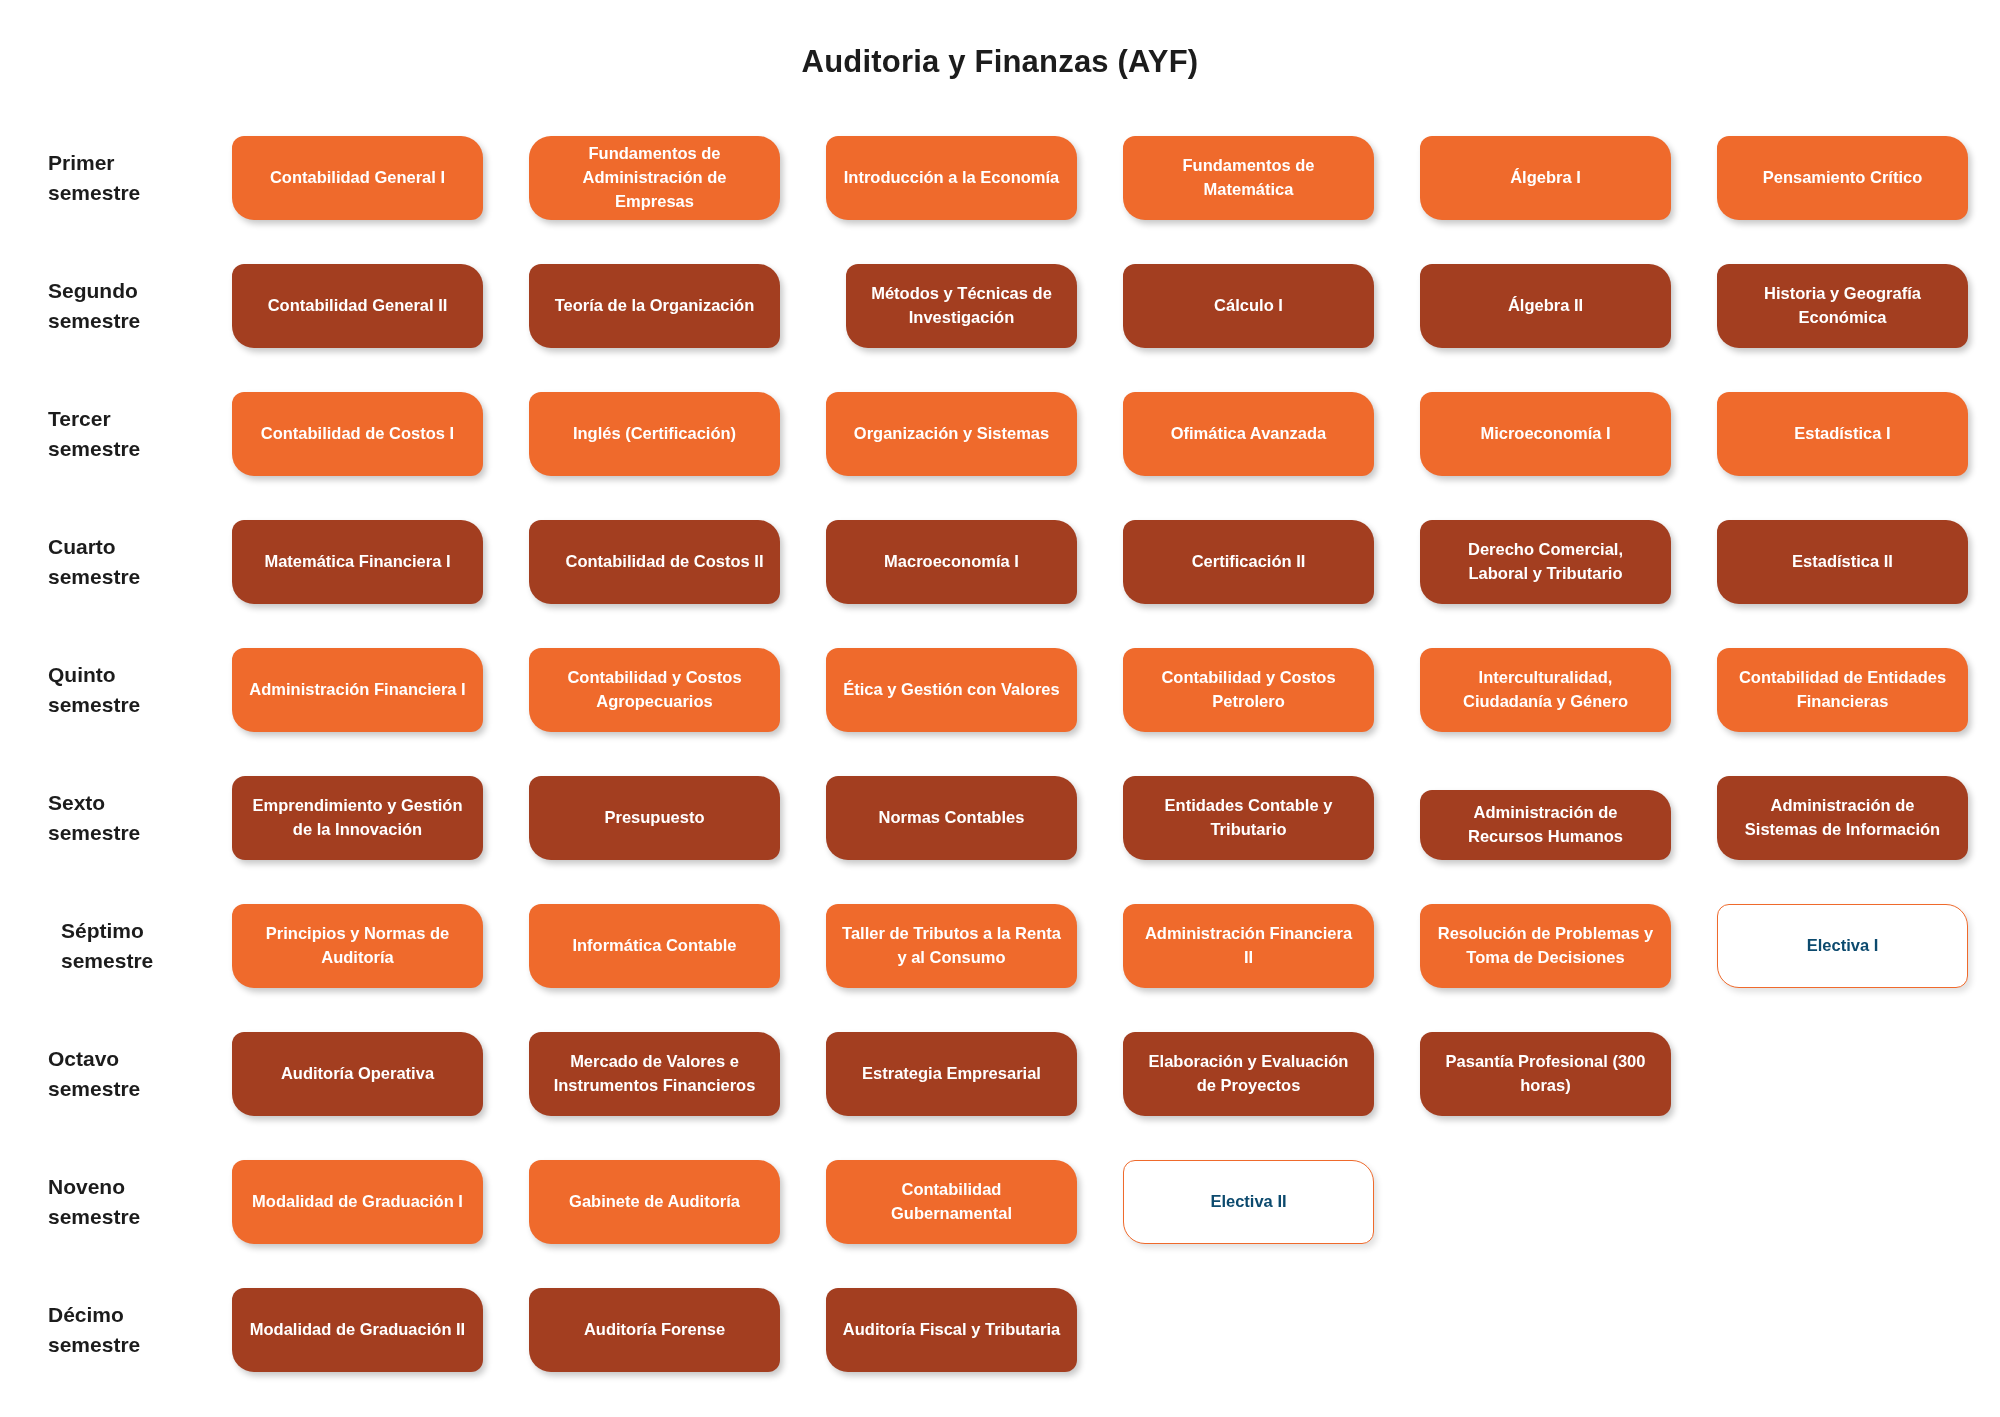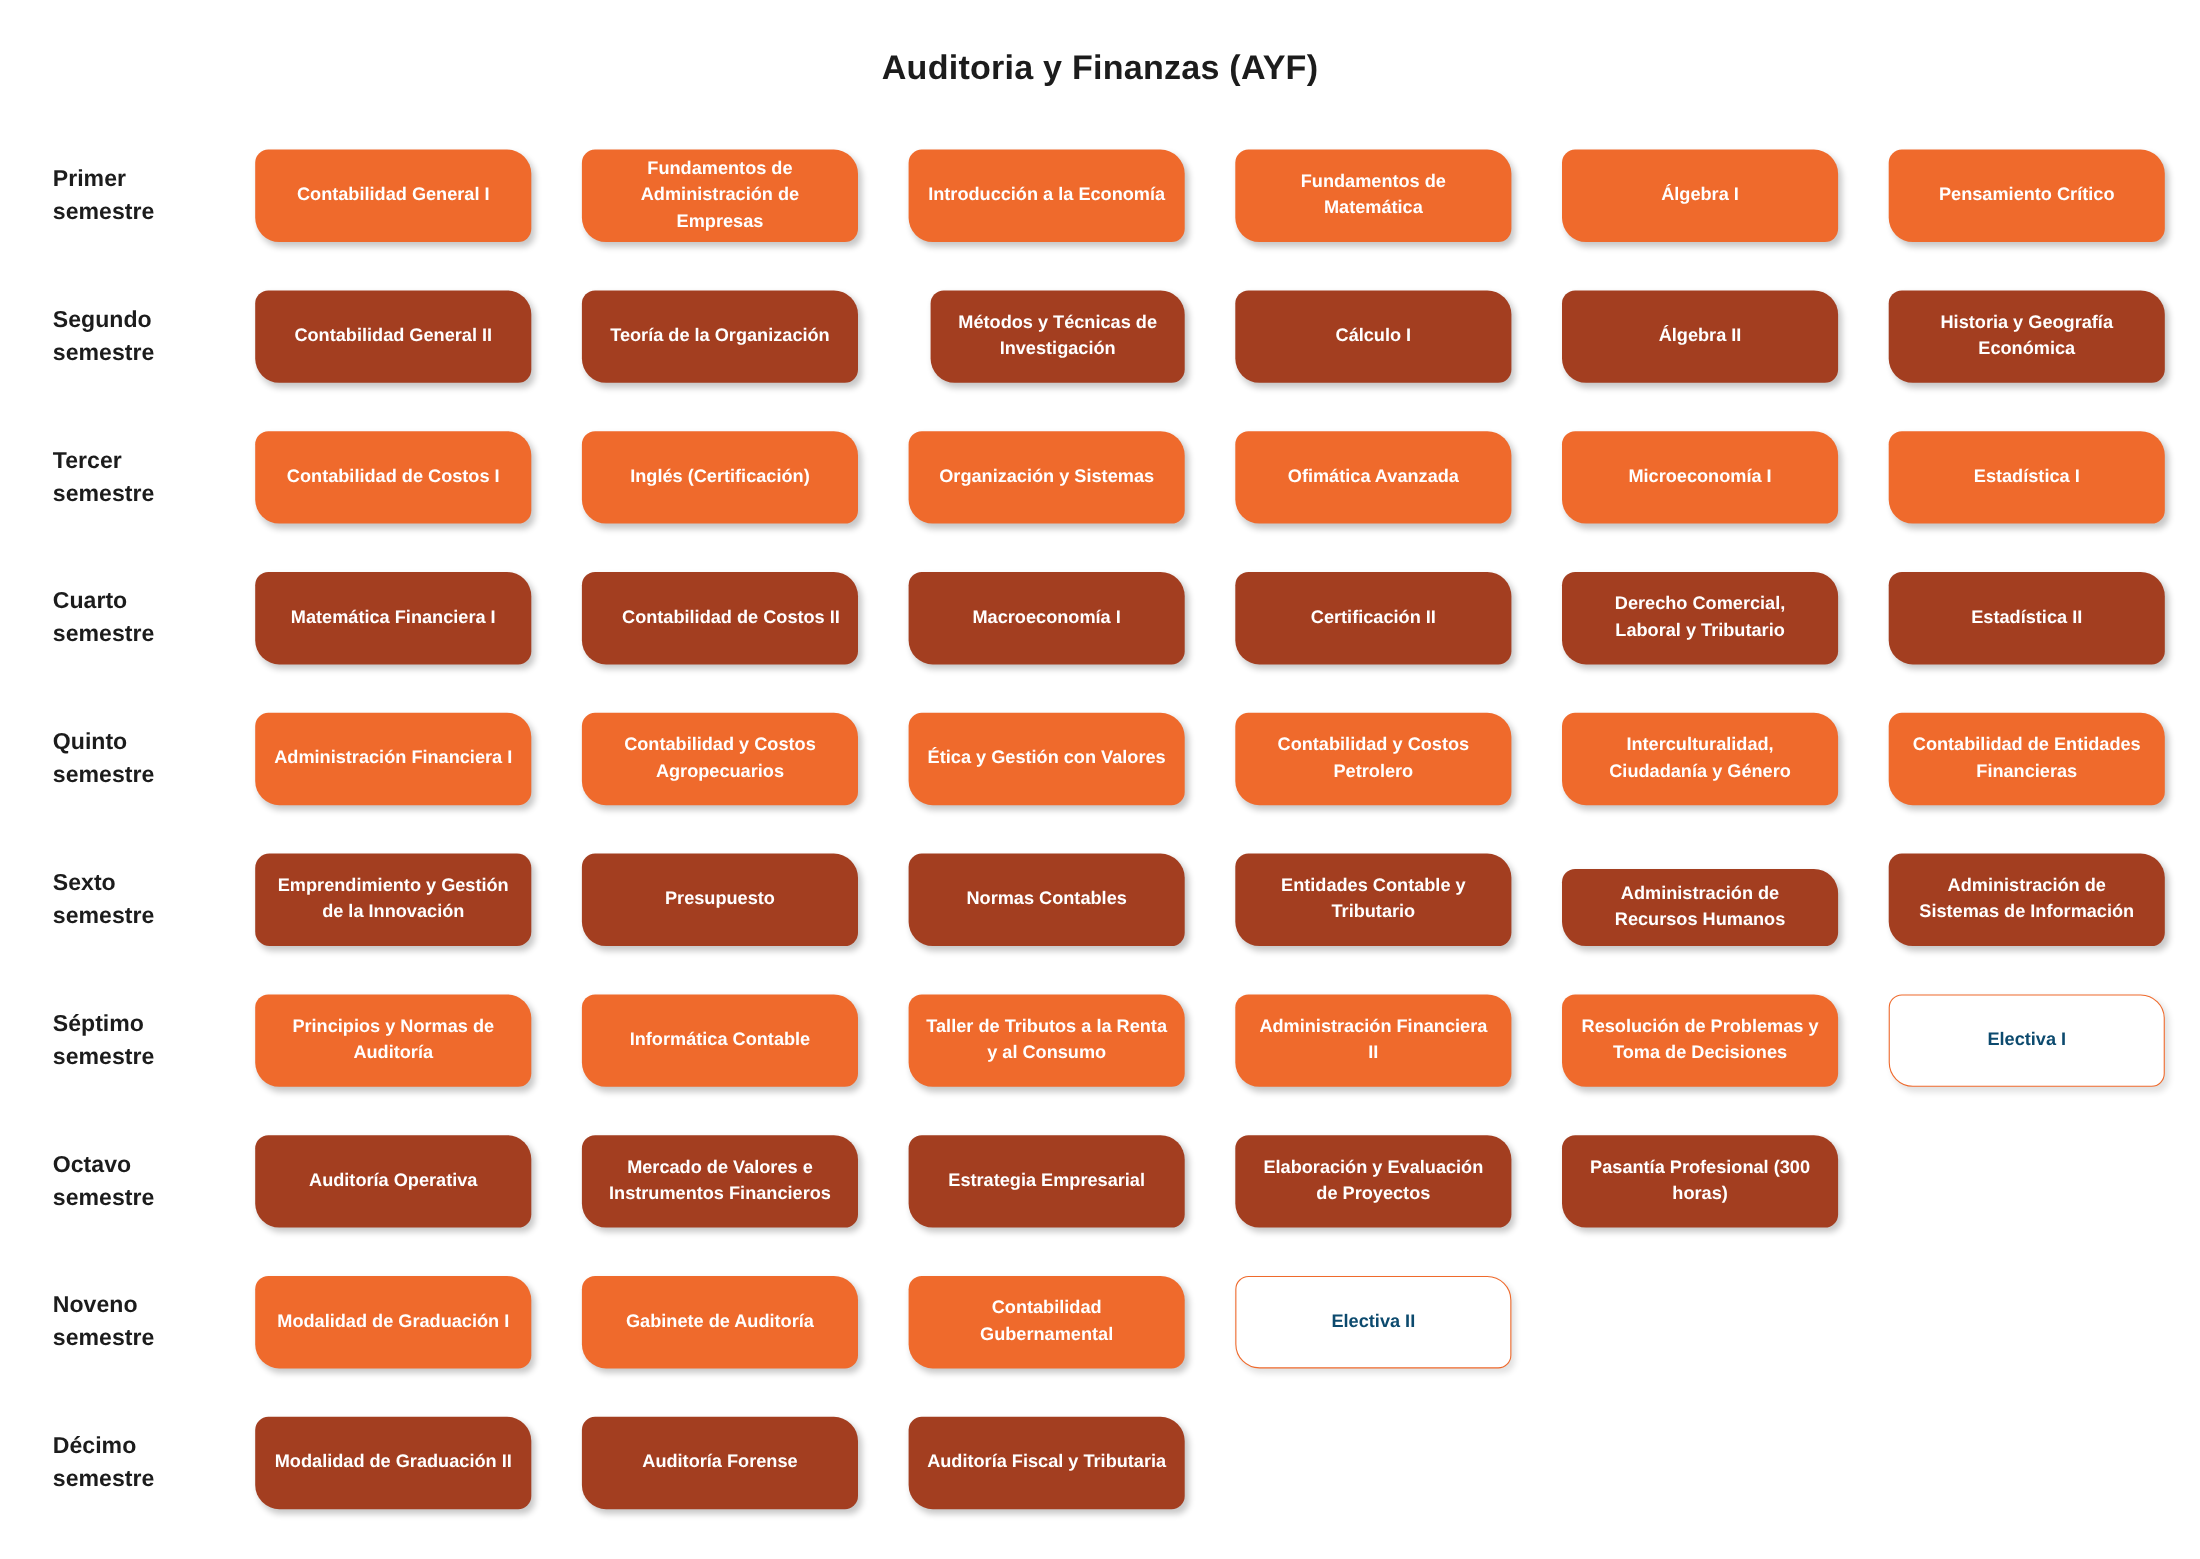--- a/index.html
+++ b/index.html
@@ -59,21 +59,21 @@
 </head>
 <body>
 
 <main class="board">
   <h1 class="title">Auditoria y Finanzas (AYF)</h1>
   <div class="grid" id="grid">
       <div class="sem-label" style="grid-area: 1 / 1;">Primer semestre</div>
       <div class="card orange" style="grid-area: 1 / 2;">
         <span>Contabilidad General I</span>
       </div>
-      <div class="card orange" style="grid-area: 1 / 3;">
+      <div class="card orange" style="grid-area: 1 / 3; border-radius: 22px;">
         <span>Fundamentos de Administración de Empresas</span>
       </div>
       <div class="card orange" style="grid-area: 1 / 4;">
         <span>Introducción a la Economía</span>
       </div>
       <div class="card orange" style="grid-area: 1 / 5;">
         <span>Fundamentos de Matemática</span>
       </div>
       <div class="card orange" style="grid-area: 1 / 6;">
         <span>Álgebra I</span>
@@ -169,21 +169,21 @@
       </div>
       <div class="card brick" style="grid-area: 6 / 5;">
         <span>Entidades Contable y Tributario</span>
       </div>
       <div class="card brick" style="grid-area: 6 / 6; margin-top: 14px;">
         <span>Administración de Recursos Humanos</span>
       </div>
       <div class="card brick" style="grid-area: 6 / 7;">
         <span>Administración de Sistemas de Información</span>
       </div>
-      <div class="sem-label" style="grid-area: 7 / 1;">Séptimo semestre</div>
+      <div class="sem-label" style="grid-area: 7 / 1; margin-left: 13px;">Séptimo semestre</div>
       <div class="card orange" style="grid-area: 7 / 2;">
         <span>Principios y Normas de Auditoría</span>
       </div>
       <div class="card orange" style="grid-area: 7 / 3;">
         <span>Informática Contable</span>
       </div>
       <div class="card orange" style="grid-area: 7 / 4;">
         <span>Taller de Tributos a la Renta y al Consumo</span>
       </div>
       <div class="card orange" style="grid-area: 7 / 5;">

